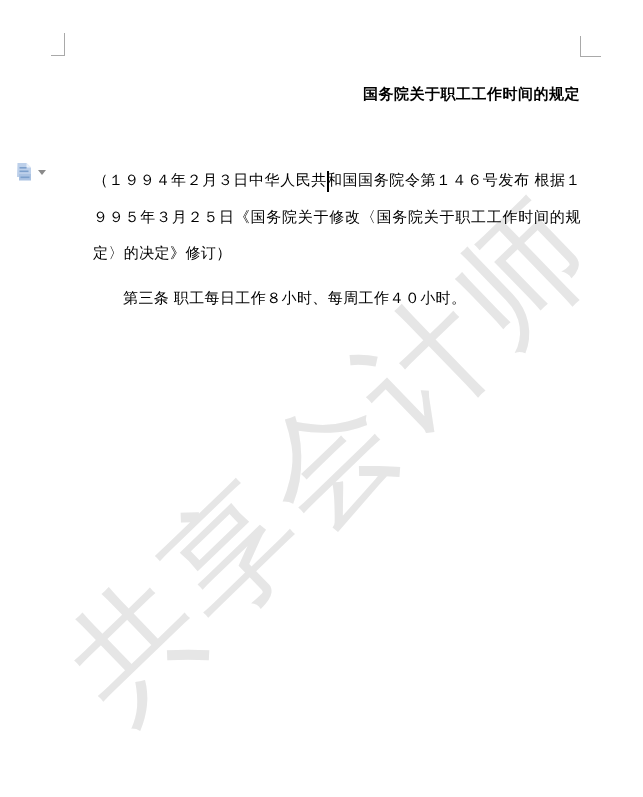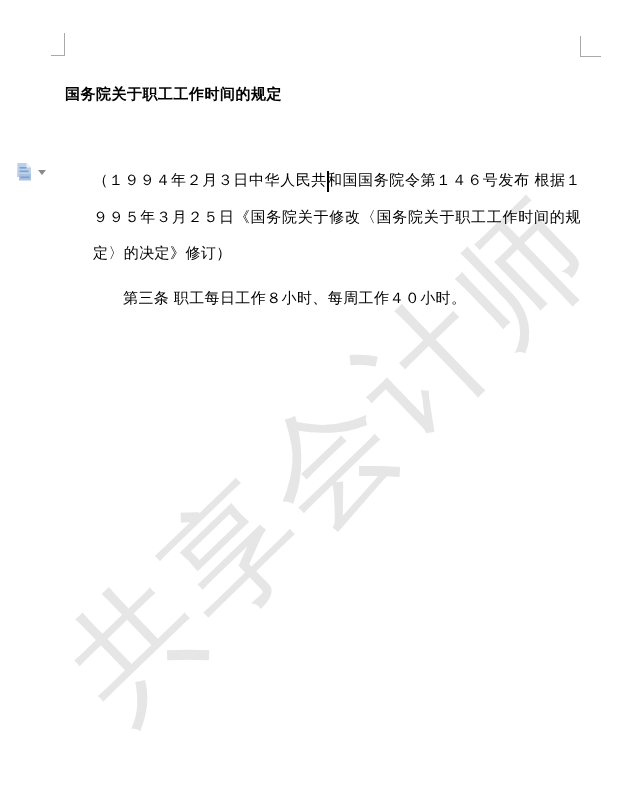--- a/index.html
+++ b/index.html
@@ -42,21 +42,21 @@
     transform-origin: 50% 50%;
     white-space: nowrap;
     z-index: 0;
     user-select: none;
   }
   
   .doc-title {
     position: absolute;
     left: 65px; top: 85px;
     width: 515px;
-    text-align: left;
+    text-align: right;
     font-size: 15px;
     font-weight: bold;
     letter-spacing: 0.5px;
     z-index: 1;
   }
   
   .doc-body {
     position: absolute;
     left: 81px; top: 162px;
     width: 500px;

